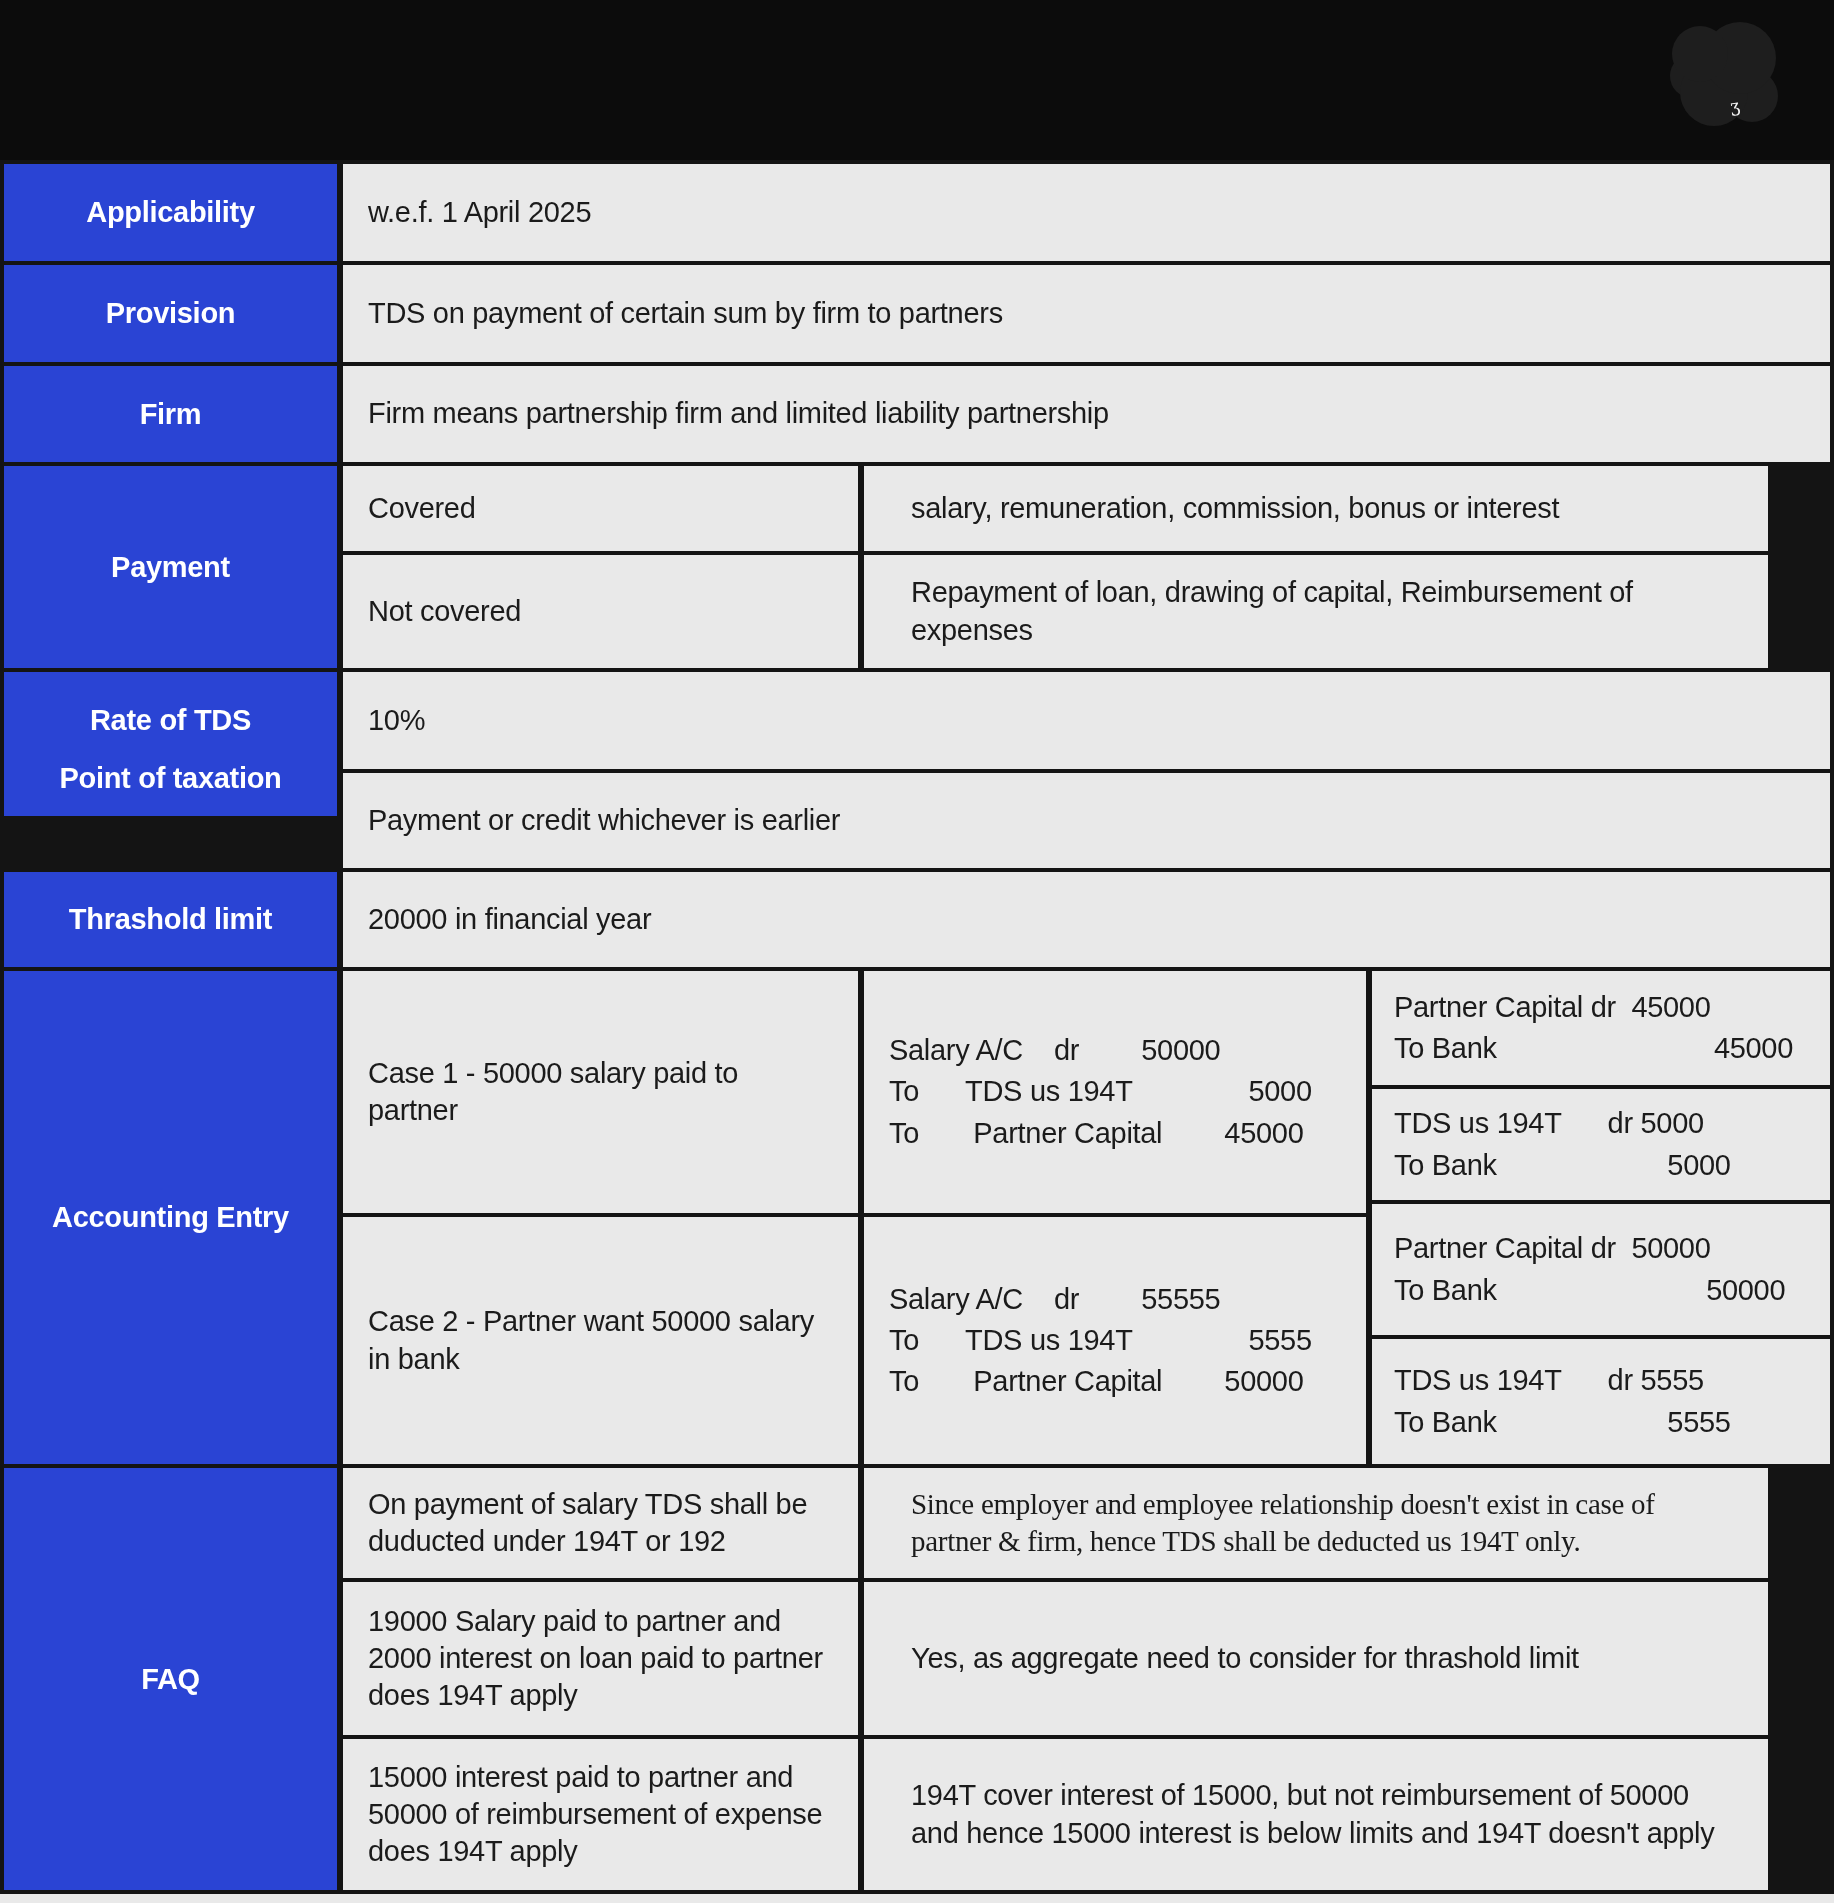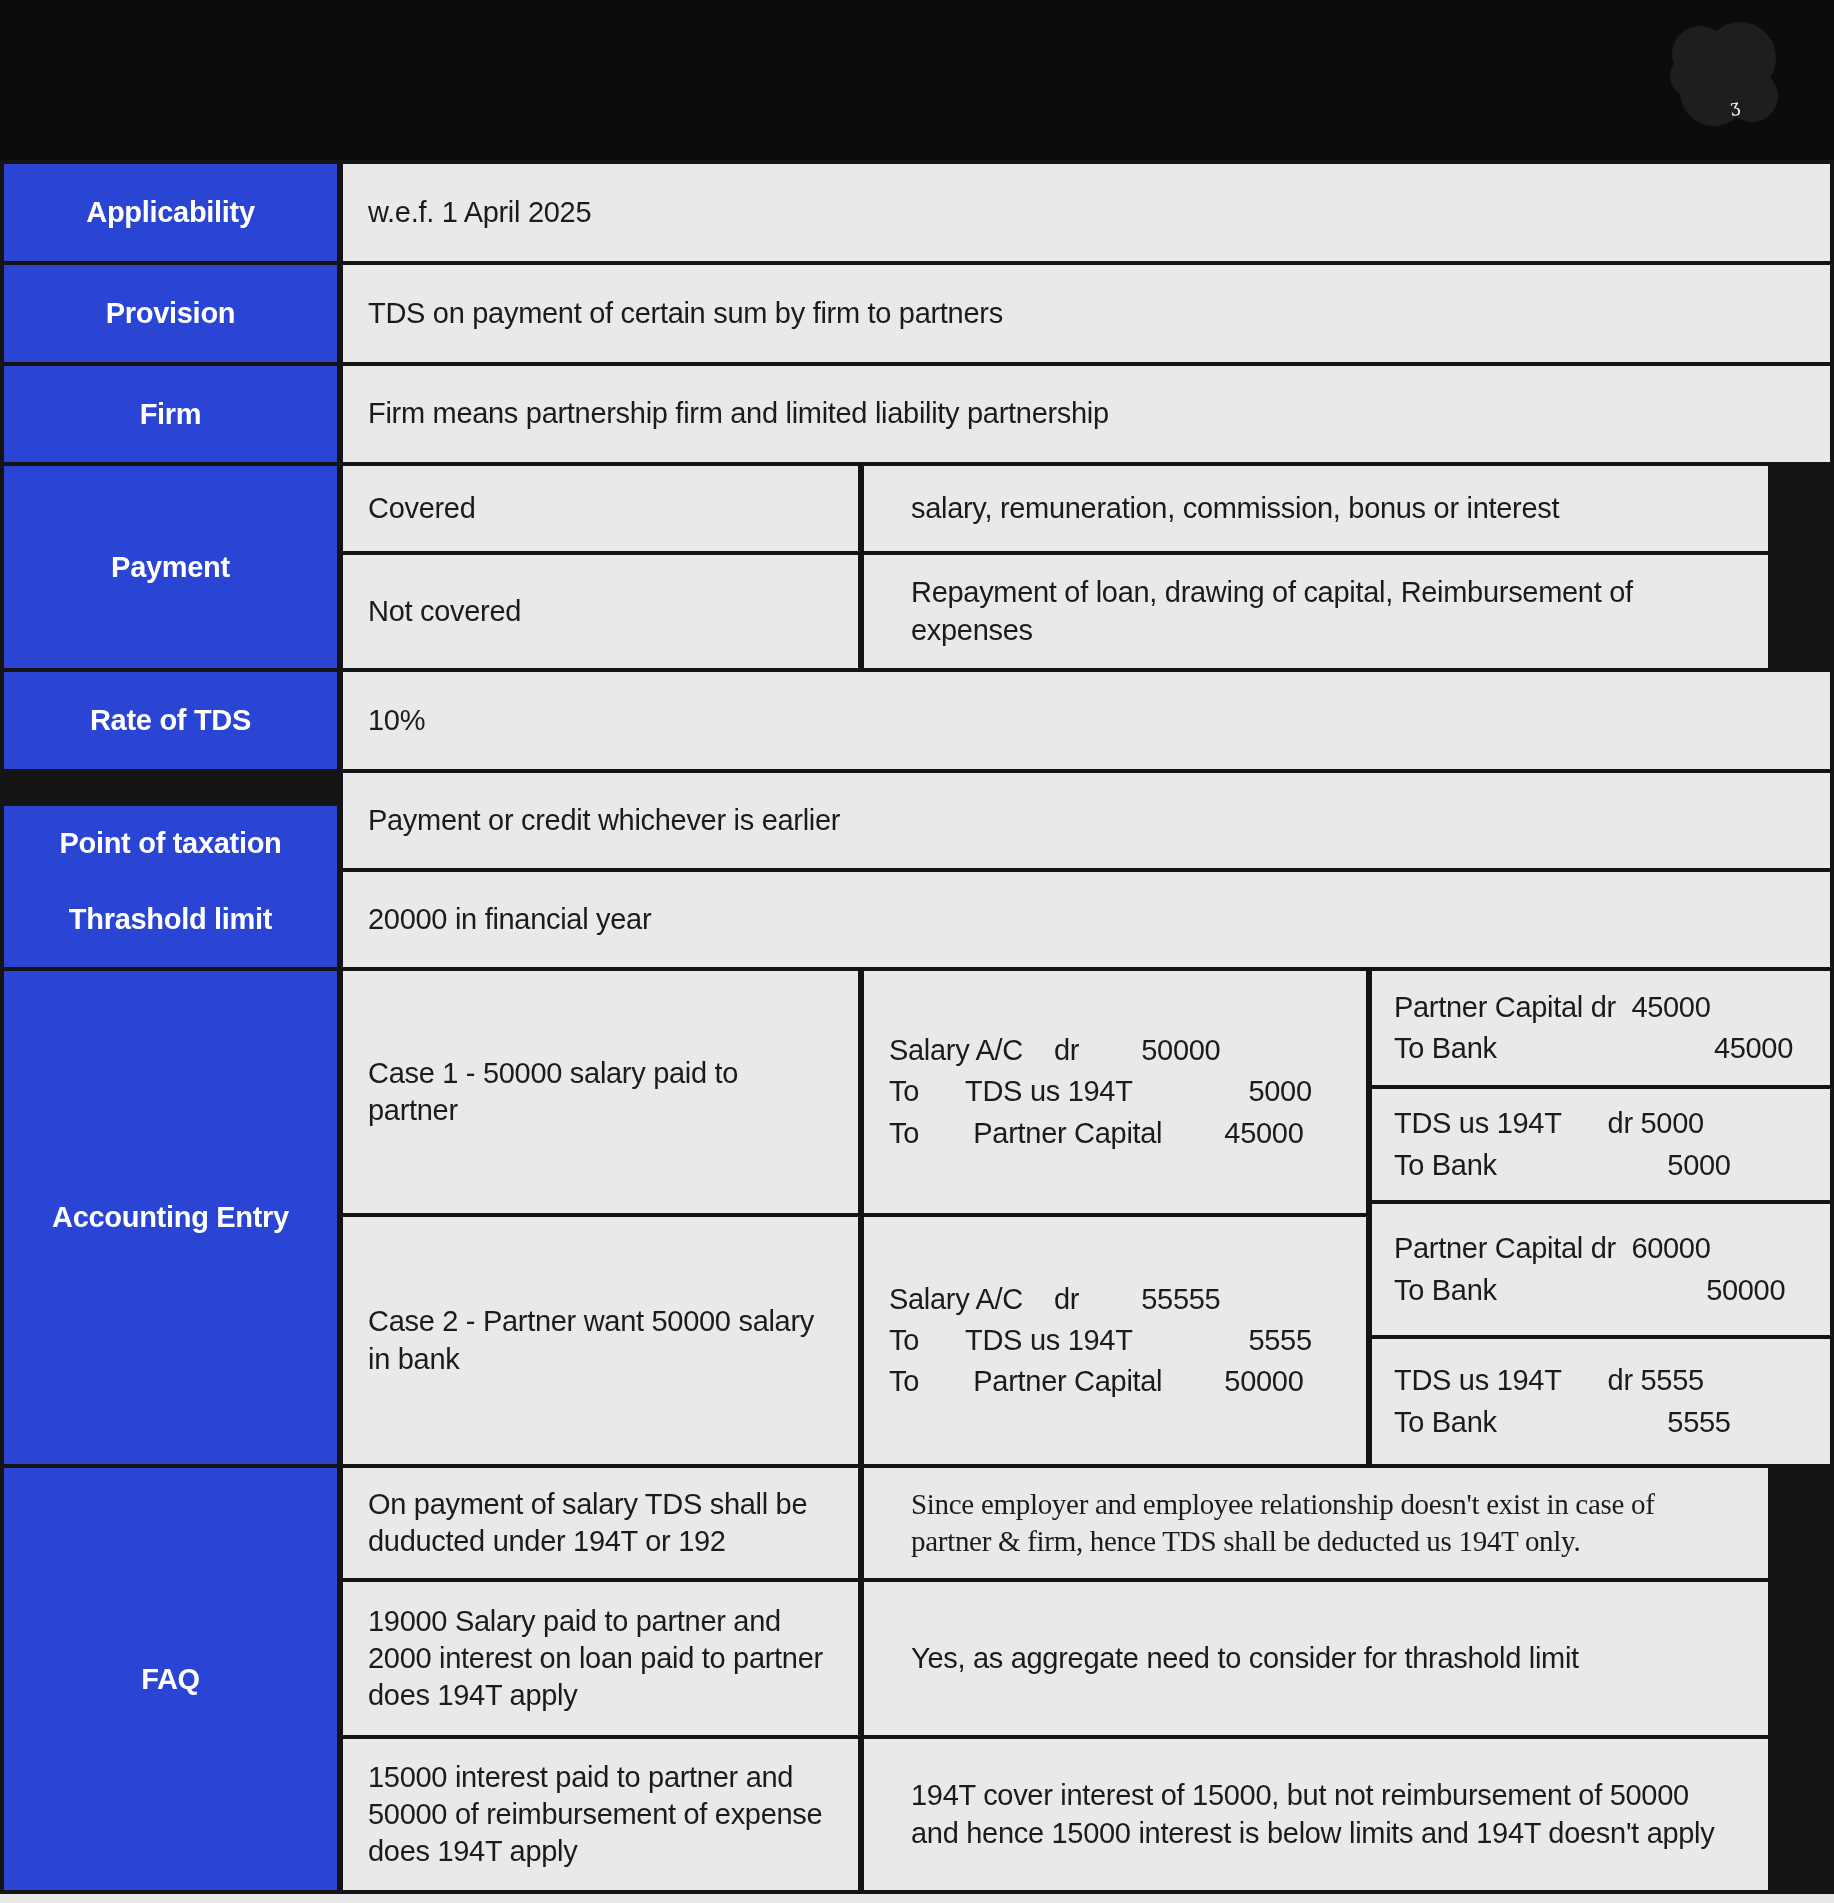--- a/index.html
+++ b/index.html
@@ -95,21 +95,21 @@
       </div>
     <div class="cell val c-mid2" style="top:395px;height:113px;">
         <span>Repayment of loan, drawing of capital, Reimbursement of expenses</span>
       </div>
 
     <div class="cell lbl c-lbl" style="top:512px;height:97px;">Rate of TDS</div>
     <div class="cell val c-full" style="top:512px;height:97px;">
         <span>10%</span>
       </div>
 
-    <div class="cell lbl c-lbl" style="top:646px;height:75px;">Point of taxation</div>
+    <div class="cell lbl c-lbl" style="top:581px;height:75px;">Point of taxation</div>
     <div class="cell val c-full" style="top:613px;height:95px;">
         <span>Payment or credit whichever is earlier</span>
       </div>
 
     <div class="cell lbl c-lbl" style="top:712px;height:95px;">Thrashold limit</div>
     <div class="cell val c-full" style="top:712px;height:95px;">
         <span>20000 in financial year</span>
       </div>
 
     <div class="cell lbl c-lbl" style="top:811px;height:493px;">Accounting Entry</div>
@@ -134,21 +134,21 @@
 
     <div class="cell val pre-lines c-bank" style="top:811px;height:114px;padding-left:22px;">
       <div>Partner Capital dr  45000</div>
       <div>To Bank                            45000</div>
     </div>
     <div class="cell val pre-lines c-bank" style="top:929px;height:111px;padding-left:22px;">
       <div>TDS us 194T      dr 5000</div>
       <div>To Bank                      5000</div>
     </div>
     <div class="cell val pre-lines c-bank" style="top:1044px;height:131px;padding-left:22px;">
-      <div>Partner Capital dr  60000</div>
+      <div>Partner Capital dr  50000</div>
       <div>To Bank                           50000</div>
     </div>
     <div class="cell val pre-lines c-bank" style="top:1179px;height:125px;padding-left:22px;">
       <div>TDS us 194T      dr 5555</div>
       <div>To Bank                      5555</div>
     </div>
 
     <div class="cell lbl c-lbl" style="top:1308px;height:422px;">FAQ</div>
 
     <div class="cell val c-mid1" style="top:1308px;height:110px;">

